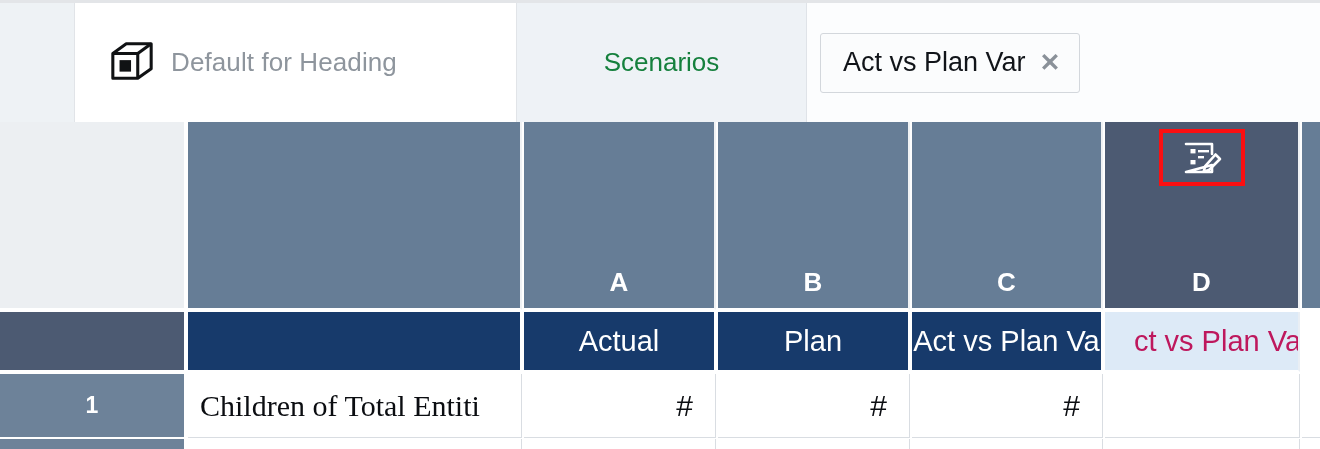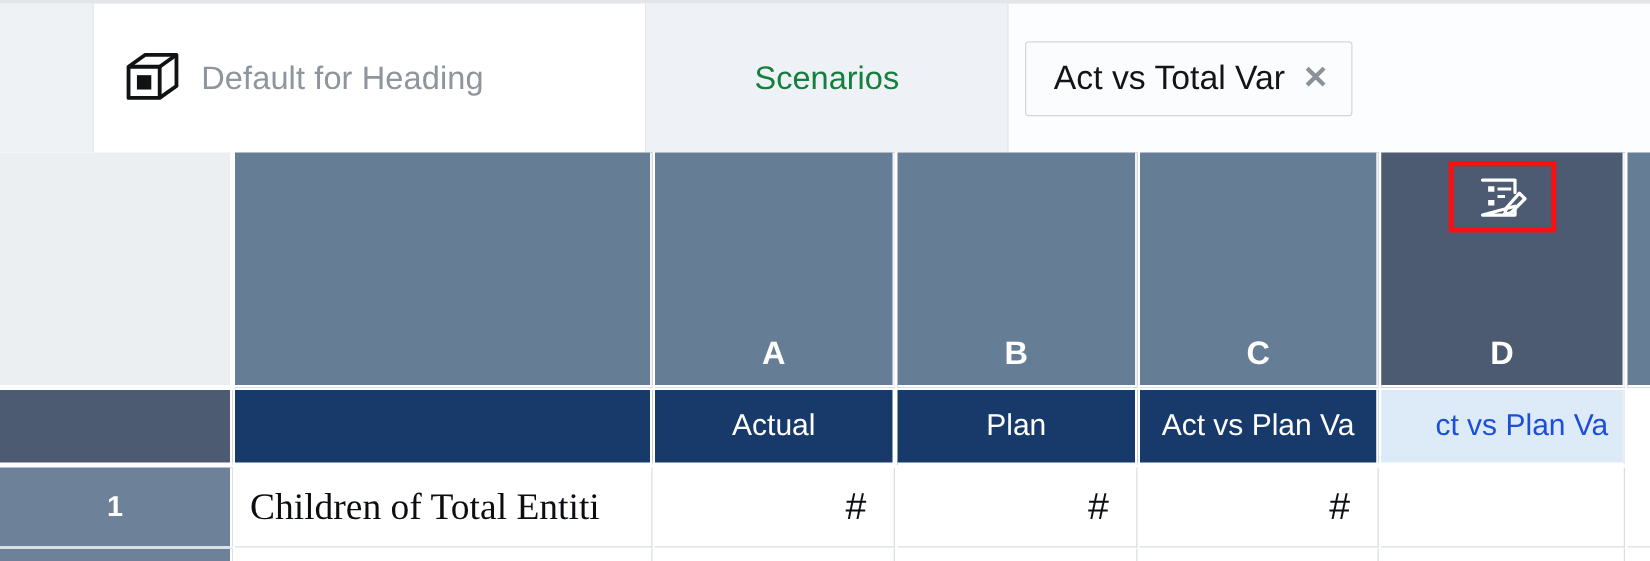--- a/index.html
+++ b/index.html
@@ -36,21 +36,21 @@
     flex: 0 0 75px;
   }
   .pov-cell {
     width: 442px;
     flex: 0 0 442px;
     background: #ffffff;
     border-right: 1px solid #e1e4e8;
     box-sizing: border-box;
     display: flex;
     align-items: center;
-    padding-left: 24px;
+    padding-left: 34px;
     gap: 16px;
   }
   .cube-icon { width: 46px; height: 46px; flex: 0 0 46px; display:block; }
   .pov-label {
     font-size: 26px;
     color: #8e959d;
     white-space: nowrap;
     letter-spacing: .1px;
   }
   .scenarios-tab {
@@ -155,25 +155,25 @@
   .colhdr.blank { }
 
   
   .scnrow {
     top: 190px; height: 60px;
     background: #173a6b;
     border-right: 2px solid #ffffff;
     border-bottom: 2px solid #ffffff;
     justify-content: center;
     color: #ffffff;
-    font-size: 24px;
+    font-size: 29px;
   }
   .scnrow.ghost {
     background: #ddeaf7;
-    color: #1d4ed8;
+    color: #be185d;
     border-right: 2px solid #e9eef4;
     padding-left: 32px;
   }
 
   
   .datarow {
     top: 252px; height: 64px;
     background: #ffffff;
     border-right: 1px solid #d9dde2;
     border-bottom: 1px solid #d9dde2;
@@ -232,21 +232,21 @@
       </span>
       <span class="pov-label">Default for Heading</span>
     </div>
 
     <div class="scenarios-tab">
       <span>Scenarios</span>
     </div>
 
     <div class="member-zone">
       <div class="member-chip">
-        <span class="member-chip-label">Act vs Total Var</span>
+        <span class="member-chip-label">Act vs Plan Var</span>
         <span class="chip-close">✕</span>
       </div>
     </div>
   </div>
 
   <div class="grid">
 
     <div class="cell corner-top"></div>
     <div class="cell corner-scn"></div>
     <div class="cell rowhdr">1</div>

